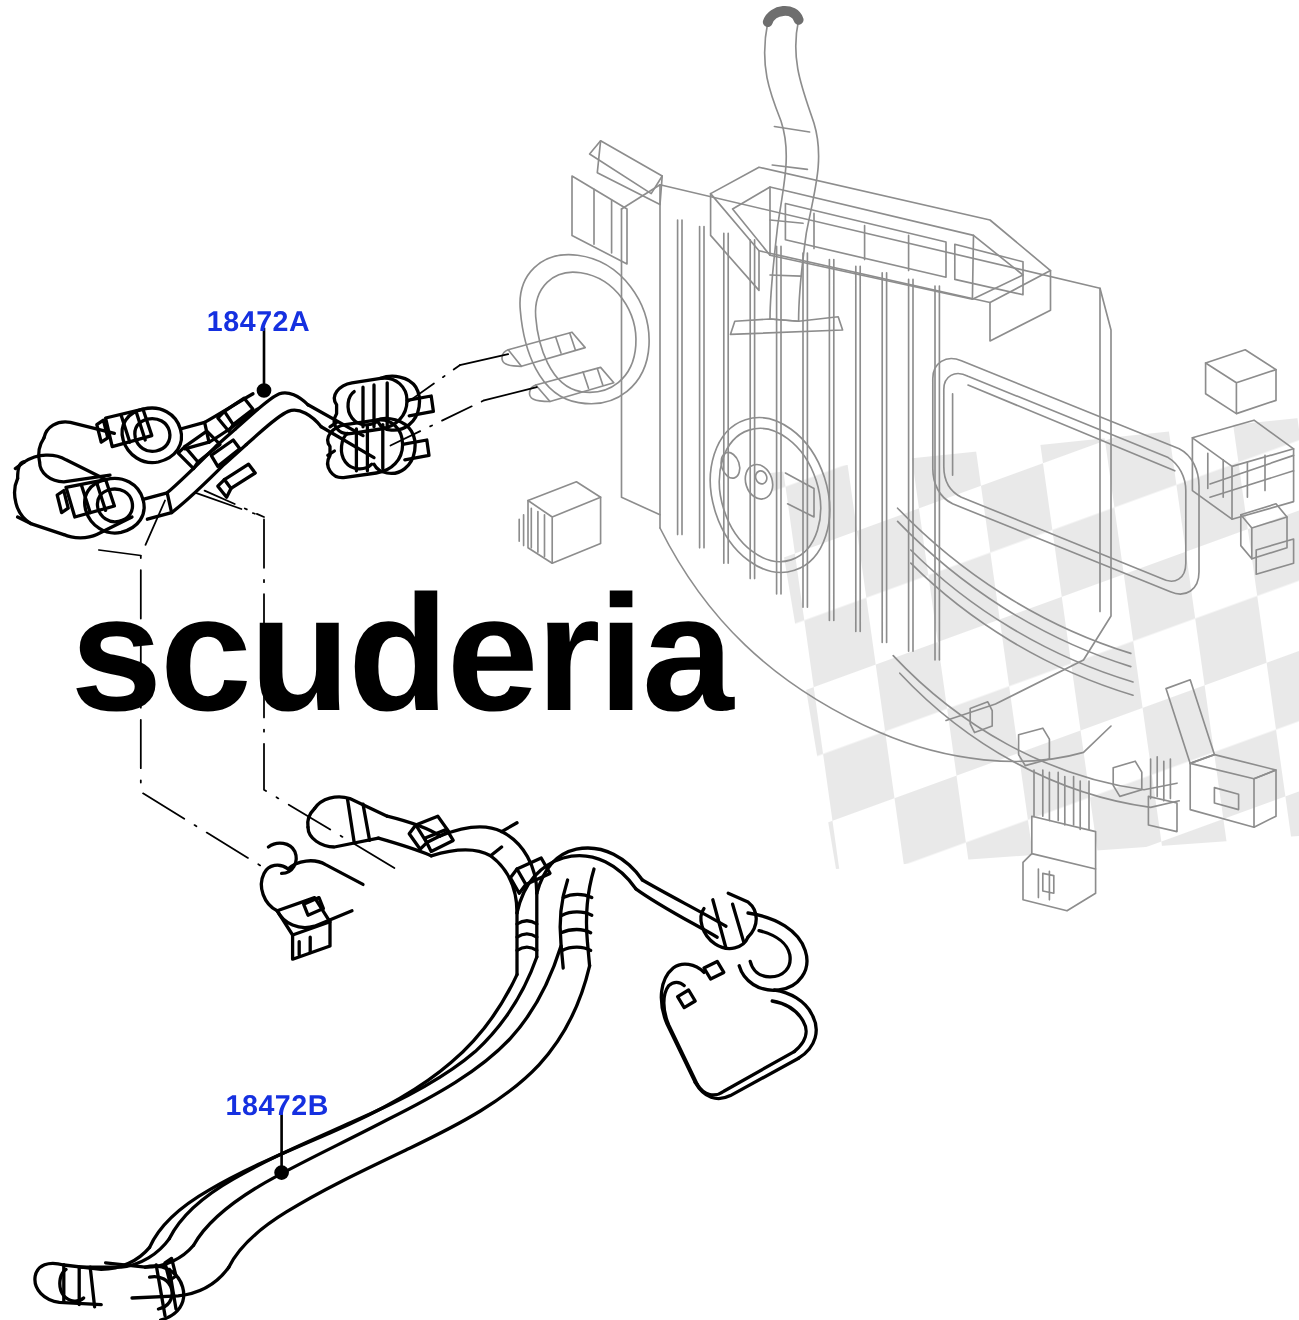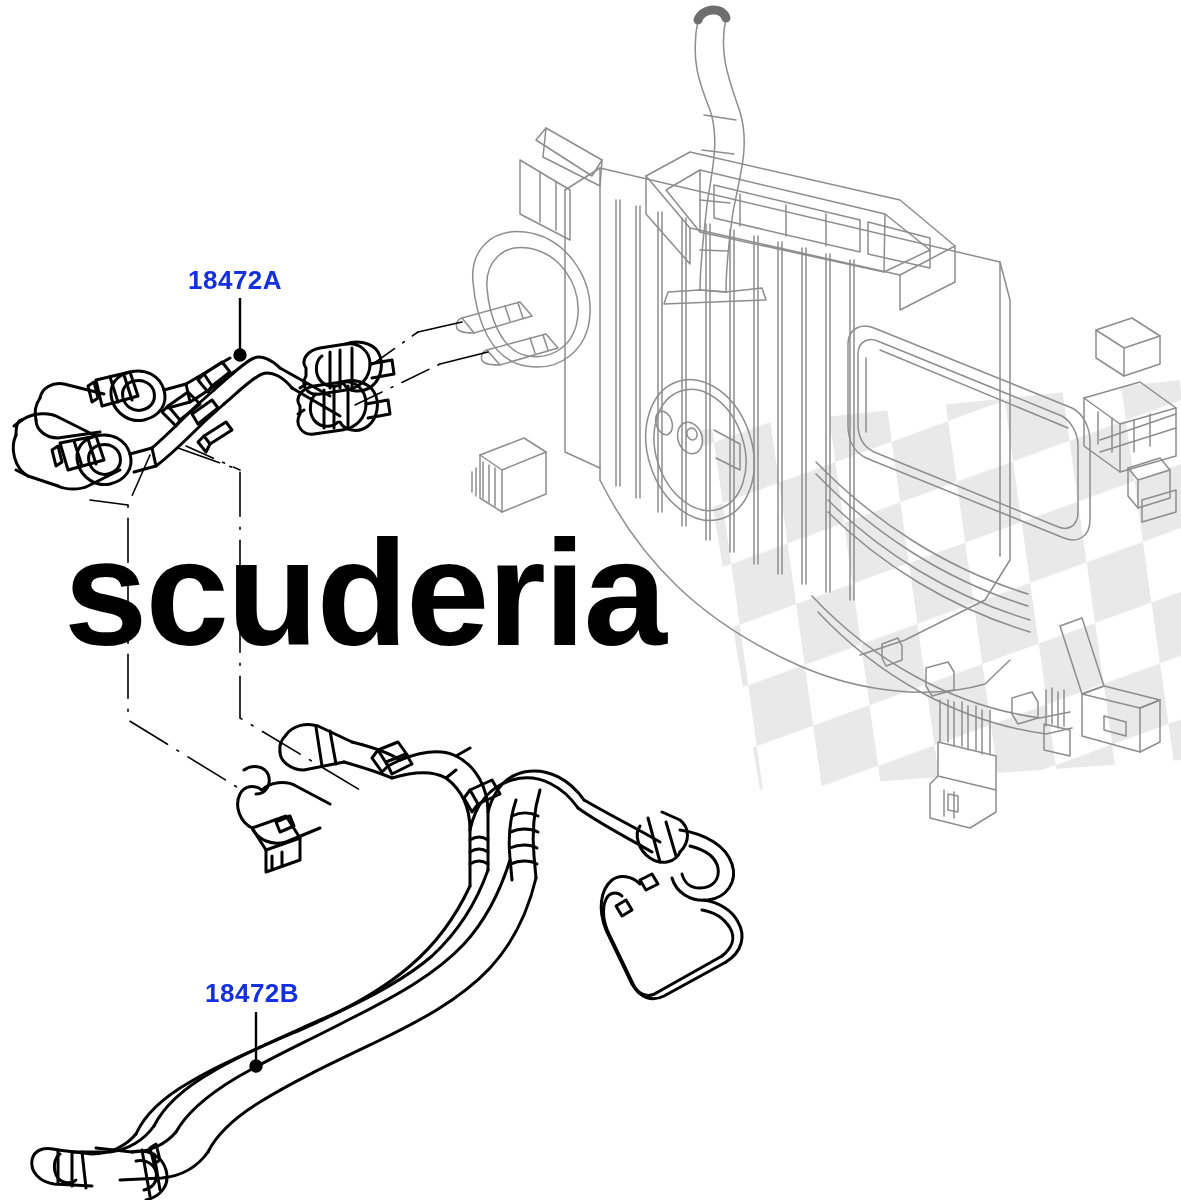--- a/index.html
+++ b/index.html
@@ -19,21 +19,21 @@
     position:absolute;left:74px;top:660px;
     font-family:"Liberation Sans","DejaVu Sans",sans-serif;
     font-size:44px;font-weight:bold;letter-spacing:44px;
     color:#eeeeee;line-height:1;white-space:nowrap;
     user-select:none;pointer-events:none;
   }
   .label{
     position:absolute;
     font-family:"Liberation Sans","DejaVu Sans",sans-serif;
     font-size:26px;font-weight:bold;color:#1530e0;
-    letter-spacing:0.5px;white-space:nowrap;
+    letter-spacing:0.5px;white-space:nowrap;margin-top:12px;
   }
   #lbl-a{left:188px;top:265px;}
   #lbl-b{left:205px;top:978px;text-align:right;}
 </style>
 </head>
 <body>
 
 <div id="stage">
 
   <svg width="1181" height="1200" aria-hidden="true">

